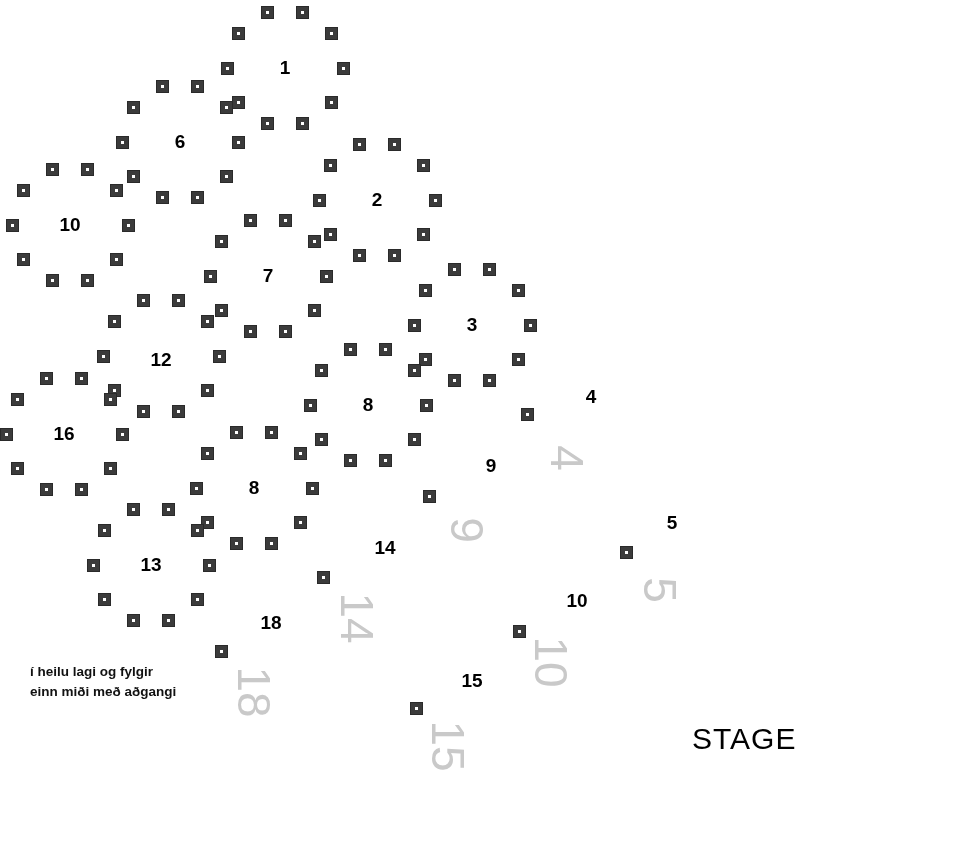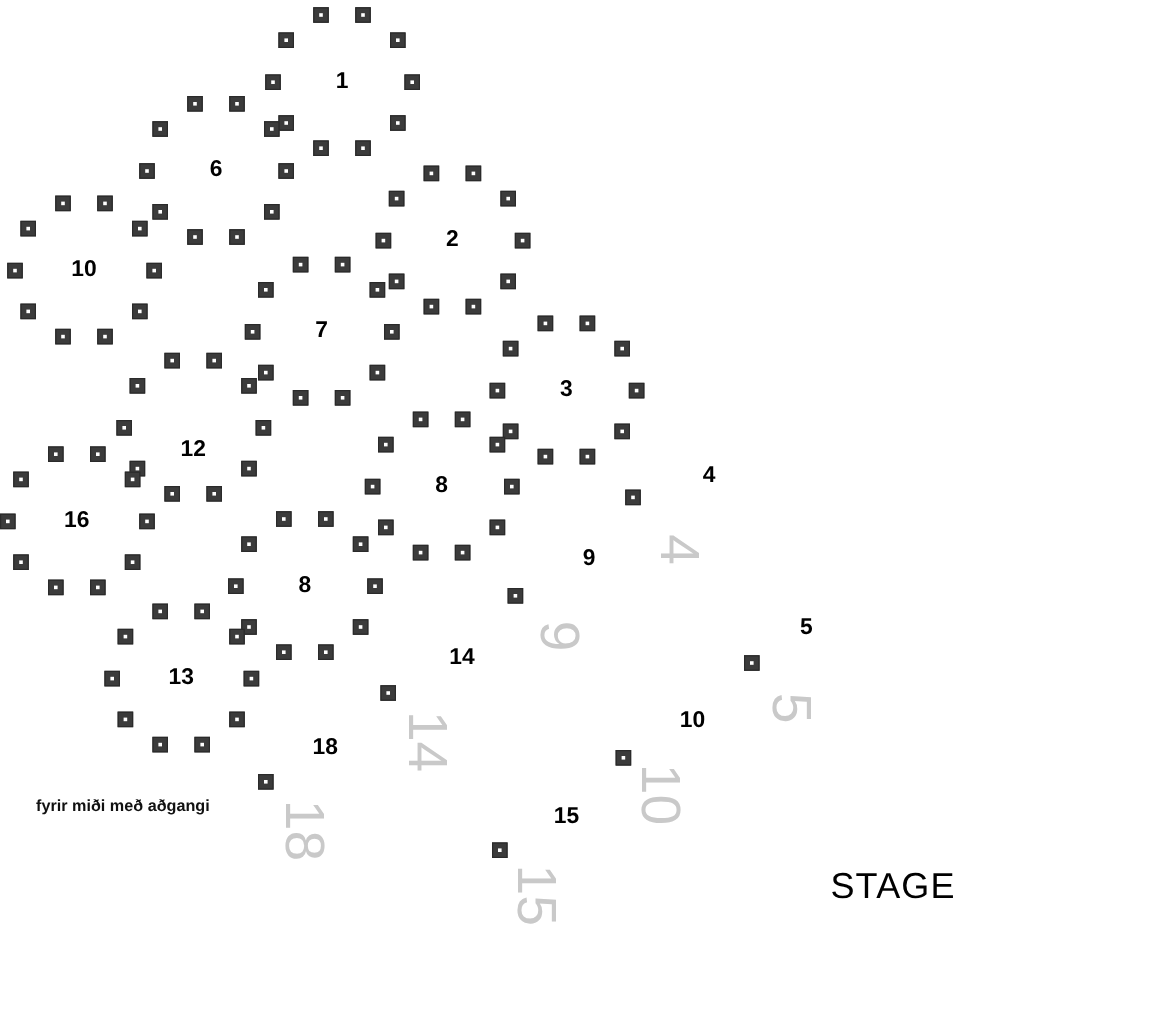--- a/index.html
+++ b/index.html
@@ -188,21 +188,21 @@
       <div class="seat" style="left: 11.423px; top: -61.6613px;"></div>
       <div class="seat" style="left: 40.423px; top: -40.5915px;"></div>
       <div class="seat" style="left: 51.5px; top: -6.5px;"></div>
       <div class="seat" style="left: 40.423px; top: 27.5915px;"></div>
       <div class="seat" style="left: 11.423px; top: 48.6613px;"></div>
       <div class="seat" style="left: -24.423px; top: 48.6613px;"></div>
       <div class="seat" style="left: -53.423px; top: 27.5915px;"></div>
       <div class="seat" style="left: -64.5px; top: -6.5px;"></div>
       <div class="seat" style="left: -53.423px; top: -40.5915px;"></div>
     </div>
-    <div class="table-label" style="left: 161px; top: 375px;">12</div>
+    <div class="table-label" style="left: 161px; top: 360px;">12</div>
     <div class="table-group" style="left: 368px; top: 405px;">
       <div class="seat" style="left: -24.423px; top: -61.6613px;"></div>
       <div class="seat" style="left: 11.423px; top: -61.6613px;"></div>
       <div class="seat" style="left: 40.423px; top: -40.5915px;"></div>
       <div class="seat" style="left: 51.5px; top: -6.5px;"></div>
       <div class="seat" style="left: 40.423px; top: 27.5915px;"></div>
       <div class="seat" style="left: 11.423px; top: 48.6613px;"></div>
       <div class="seat" style="left: -24.423px; top: 48.6613px;"></div>
       <div class="seat" style="left: -53.423px; top: 27.5915px;"></div>
       <div class="seat" style="left: -64.5px; top: -6.5px;"></div>
@@ -265,16 +265,17 @@
     <div class="ghost-label" style="left: 551px; top: 662px; color: rgb(201, 201, 201);">10</div>
     <div class="lone-seat" style="left: 215px; top: 645px;"></div>
     <div class="table-label" style="left: 271px; top: 623px;">18</div>
     <div class="ghost-label" style="left: 254px; top: 692px; color: rgb(201, 201, 201);">18</div>
     <div class="lone-seat" style="left: 410px; top: 702px;"></div>
     <div class="table-label" style="left: 472px; top: 681px;">15</div>
     <div class="ghost-label" style="left: 448px; top: 746px; color: rgb(201, 201, 201);">15</div>
   </div>
 
 <div id="legend-note">
-    <div>fyrir miði með aðgangi</div>
+    <div>í heilu lagi og fylgir</div>
+    <div>einn miði með aðgangi</div>
   </div>
 
 <div id="stage-label">STAGE</div>
 
 </body></html>

